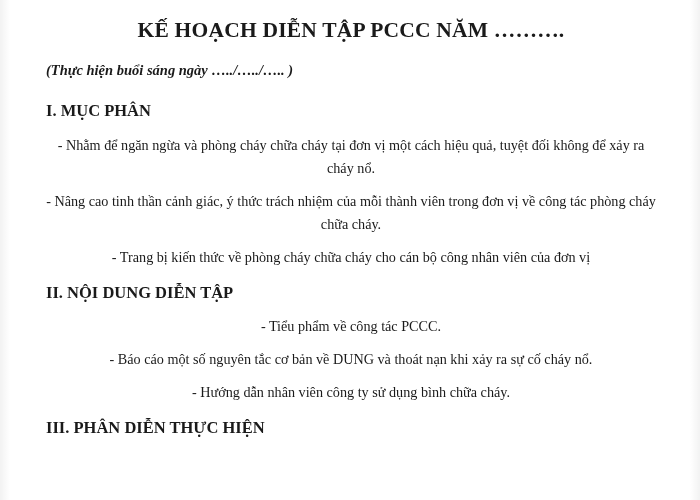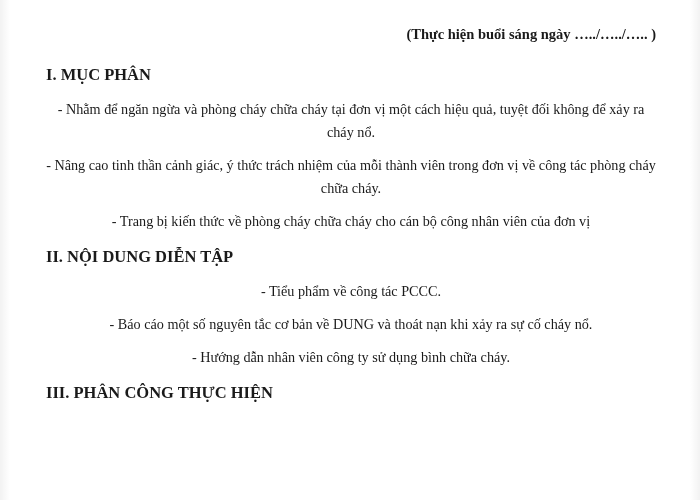--- a/index.html
+++ b/index.html
@@ -23,25 +23,26 @@
   }
   .doc-title {
     text-align: center;
     font-weight: bold;
     font-size: 21.5px;
     letter-spacing: 0.2px;
     margin: 10px 0 0 0;
     line-height: 1.2;
   }
   .doc-subtitle {
-    text-align: right;
+    text-align: left;
     font-weight: bold;
     font-size: 14.5px;
     margin: 18px 0 0 0;
     line-height: 1.2;
+    font-style: italic;
   }
   .section-heading {
     font-weight: bold;
     font-size: 16.5px;
     margin: 22px 0 0 0;
     line-height: 1.25;
   }
   .section-heading.tight {
     margin-top: 14px;
   }
@@ -66,27 +67,28 @@
   .edge-right { right: 0; background: linear-gradient(to left, rgba(0,0,0,0.05), rgba(0,0,0,0)); }
 </style>
 </head>
 <body>
 
 <div class="page">
 
   <div class="edge-left"></div>
   <div class="edge-right"></div>
 
+  <h1 class="doc-title">KẾ HOẠCH DIỄN TẬP PCCC NĂM ……….</h1>
   <p class="doc-subtitle">(Thực hiện buổi sáng ngày …../…../….. )</p>
 
   <h2 class="section-heading">I. MỤC PHÂN</h2>
   <p class="para first">- Nhằm để ngăn ngừa và phòng cháy chữa cháy tại đơn vị một cách hiệu quả, tuyệt đối không để xảy ra cháy nổ.</p>
   <p class="para">- Nâng cao tinh thần cảnh giác, ý thức trách nhiệm của mỗi thành viên trong đơn vị về công tác phòng cháy chữa cháy.</p>
   <p class="para">- Trang bị kiến thức về phòng cháy chữa cháy cho cán bộ công nhân viên của đơn vị</p>
 
   <h2 class="section-heading tight">II. NỘI DUNG DIỄN TẬP</h2>
   <p class="para first">- Tiểu phẩm về công tác PCCC.</p>
   <p class="para">- Báo cáo một số nguyên tắc cơ bản về DUNG và thoát nạn khi xảy ra sự cố cháy nổ.</p>
   <p class="para">- Hướng dẫn nhân viên công ty sử dụng bình chữa cháy.</p>
 
-  <h2 class="section-heading tight">III. PHÂN CÔNG THỰC HIỆN</h2>
+  <h2 class="section-heading tight">III. PHÂN DIỄN THỰC HIỆN</h2>
 
 </div>
 
 </body></html>

